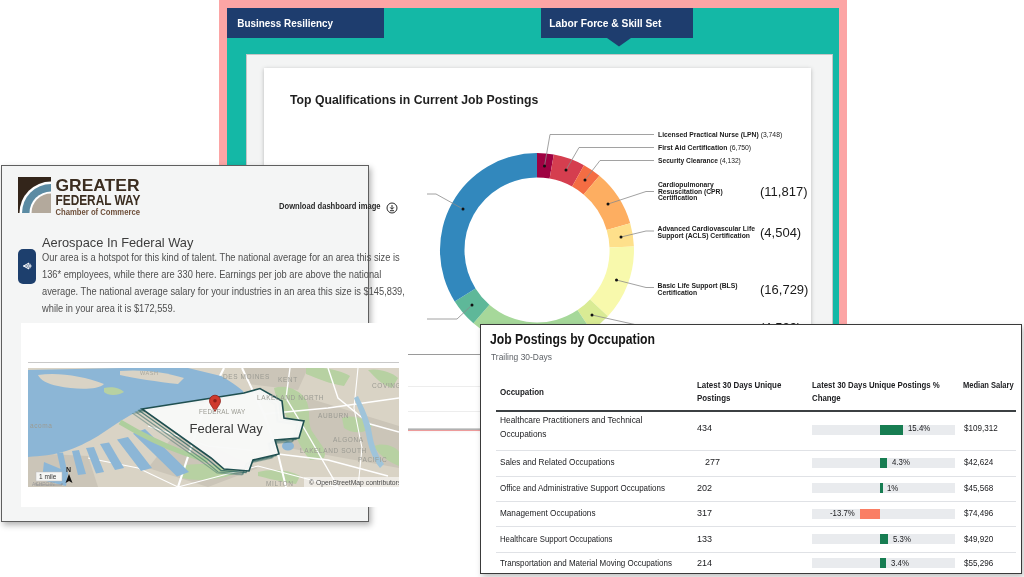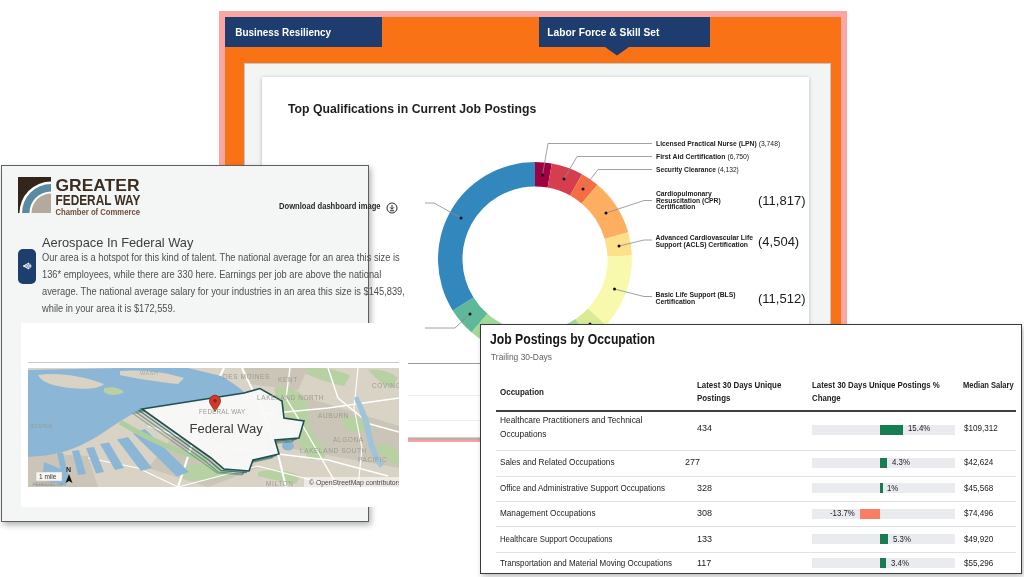--- a/index.html
+++ b/index.html
@@ -1,36 +1,36 @@
 <!DOCTYPE html>
 <html><head><meta charset="utf-8">
 <style>
   html,body{margin:0;padding:0;width:1024px;height:577px;background:#fff;overflow:hidden;
     font-family:"Liberation Sans",sans-serif;}
   *{box-sizing:border-box;}
   .abs{position:absolute;}
   .fit{position:absolute;transform-origin:left top;white-space:nowrap;}
-  #panel{position:absolute;left:219px;top:11px;width:627.5px;height:431px;border:6px solid #fca5a5;background:#f97316;}
+  #panel{position:absolute;left:219px;top:0;width:627.5px;height:431px;border:8px solid #fca5a5;background:#14b8a6;}
   .tab{position:absolute;top:0;height:30px;font-size:11px;font-weight:bold;line-height:30px;white-space:nowrap;}
   .tabnavy{background:#1e3d6e;color:#fff;}
   .tabgray{top:2px;height:25px;line-height:25px;background:#d8d7d3;color:#3f4245;border-bottom:3px solid #c3cfdd;}
   #container{position:absolute;left:19px;top:46px;width:587px;height:376px;border:1px solid #c6c6c6;background:#f3f4f4;}
   #chartcard{position:absolute;left:37px;top:60px;width:547px;height:360px;background:#fff;box-shadow:0 1px 4px rgba(0,0,0,0.25);}
   .dlab{position:absolute;font-size:7px;font-weight:bold;color:#1a1a1a;line-height:6.6px;white-space:nowrap;transform-origin:left top;}
   .dval{position:absolute;font-size:13px;color:#1a1a1a;line-height:6.6px;white-space:nowrap;}
   .hline{position:absolute;height:1px;}
   .rsep{position:absolute;left:15px;width:520px;height:1px;background:#e0e2e6;}
   .th{position:absolute;font-size:8.5px;font-weight:bold;color:#202124;line-height:13.7px;transform-origin:left top;white-space:nowrap;}
   .td{position:absolute;font-size:9px;color:#202124;line-height:14.5px;white-space:nowrap;transform-origin:left top;}
   .track{position:absolute;left:330.5px;width:143px;height:10px;background:#e9ebee;}
   .bar{position:absolute;height:10px;background:#177d52;}
 </style></head><body>
 <div id="panel">
   <div class="tab tabnavy" style="left:0;width:157px;"><span style="display:inline-block;padding-left:11.5px;transform:scaleX(0.90);transform-origin:left center;">Business Resiliency</span></div>
-  <div class="tab tabnavy" style="left:314px;width:171px;"><span style="display:inline-block;padding-left:9px;transform:scaleX(0.93);transform-origin:left center;">Labor Force &amp; Skill Set</span></div>
+  <div class="tab tabnavy" style="left:314px;width:152px;"><span style="display:inline-block;padding-left:9px;transform:scaleX(0.93);transform-origin:left center;">Labor Force &amp; Skill Set</span></div>
   <svg class="abs" style="left:380px;top:30px;" width="24" height="9">
       <path d="M0,0 L24,0 L12,8.5 Z" fill="#1e3d6e"></path>
     </svg>
   <div id="container"></div>
   <div id="chartcard">
     <div class="fit" style="left:26px;top:24.5px;font-size:12.5px;font-weight:bold;color:#1f1f1f;transform:scaleX(0.98);">Top Qualifications in Current Job Postings</div>
     <div class="hline" style="left:0;top:286px;width:547px;background:#9a9a9a;"></div>
     <div class="hline" style="left:0;top:318px;width:547px;background:#ededed;"></div>
     <div class="hline" style="left:0;top:343px;width:547px;background:#ededed;"></div>
     <svg class="abs" style="left:0;top:0;" width="547" height="360" viewBox="0 0 547 360">
@@ -70,21 +70,21 @@
       </g>
     </svg>
     <div class="dlab" style="left:393.5px;top:63.5px;transform:scaleX(0.97);">Licensed Practical Nurse (LPN) <span style="font-weight:normal;">(3,748)</span></div>
     <div class="dlab" style="left:393.5px;top:76.5px;transform:scaleX(0.98);">First Aid Certification <span style="font-weight:normal;">(6,750)</span></div>
     <div class="dlab" style="left:393.5px;top:89.5px;transform:scaleX(0.95);">Security Clearance <span style="font-weight:normal;">(4,132)</span></div>
     <div class="dlab" style="left:393.5px;top:114px;font-size:6.8px;transform:scaleX(0.99);">Cardiopulmonary<br>Resuscitation (CPR)<br>Certification</div>
     <div class="dval" style="left:496px;top:121px;">(11,817)</div>
     <div class="dlab" style="left:393.5px;top:158px;font-size:6.8px;transform:scaleX(1);">Advanced Cardiovascular Life<br>Support (ACLS) Certification</div>
     <div class="dval" style="left:496px;top:161.5px;">(4,504)</div>
     <div class="dlab" style="left:393.5px;top:215px;font-size:6.8px;transform:scaleX(1);">Basic Life Support (BLS)<br>Certification</div>
-    <div class="dval" style="left:496px;top:218.5px;">(11,512)</div>
+    <div class="dval" style="left:496px;top:218.5px;">(16,729)</div>
     <div class="dlab" style="left:393.5px;top:256.5px;font-size:6.8px;transform:scaleX(0.98);">Master Of Business</div>
     <div class="dval" style="left:496px;top:256.5px;">(4,529)</div>
   </div>
 </div>
 <div class="abs" style="left:1px;top:165px;width:368px;height:357px;background:#f4f5f5;border:1px solid #5f5f5f;box-shadow:2px 3px 6px rgba(0,0,0,0.3);">
   <svg class="abs" style="left:16px;top:11px;" width="128" height="39" viewBox="0 0 128 39">
     <defs>
         <clipPath id="lgc">
           <rect x="0" y="0" width="33" height="36"></rect>
         </clipPath>
@@ -213,41 +213,41 @@
   <div class="th" style="left:216px;top:53.5px;transform:scaleX(0.93);">Latest 30 Days Unique<br>Postings</div>
   <div class="th" style="left:330.5px;top:53.5px;transform:scaleX(0.92);">Latest 30 Days Unique Postings %<br>Change</div>
   <div class="th" style="left:482.3px;top:53.5px;transform:scaleX(0.886);">Median Salary</div>
   <div class="td" style="left:19px;top:87.5px;transform:scaleX(0.928);">Healthcare Practitioners and Technical<br>Occupations</div>
   <div class="td" style="left:216px;top:96px;">434</div>
   <div class="track" style="top:100px;"></div>
   <div class="bar" style="left:399px;top:100px;width:22.7px;"></div>
   <div class="td" style="left:426.8px;top:96px;transform:scaleX(0.87);">15.4%</div>
   <div class="td" style="left:482.6px;top:96px;transform:scaleX(0.90);">$109,312</div>
   <div class="td" style="left:19px;top:130.25px;transform:scaleX(0.908);">Sales and Related Occupations</div>
-  <div class="td" style="left:204px;top:130.25px;">277</div>
+  <div class="td" style="left:224px;top:130.25px;">277</div>
   <div class="track" style="top:132.5px;"></div>
   <div class="bar" style="left:399px;top:132.5px;width:7.3px;"></div>
   <div class="td" style="left:410.5px;top:130.25px;transform:scaleX(0.87);">4.3%</div>
   <div class="td" style="left:482.6px;top:130.25px;transform:scaleX(0.90);">$42,624</div>
   <div class="td" style="left:19px;top:155.75px;transform:scaleX(0.887);">Office and Administrative Support Occupations</div>
-  <div class="td" style="left:216px;top:155.75px;">328</div>
+  <div class="td" style="left:216px;top:155.75px;">202</div>
   <div class="track" style="top:158px;"></div>
   <div class="bar" style="left:399px;top:158px;width:3px;"></div>
   <div class="td" style="left:406px;top:155.75px;transform:scaleX(0.87);">1%</div>
   <div class="td" style="left:482.6px;top:155.75px;transform:scaleX(0.90);">$45,568</div>
   <div class="td" style="left:19px;top:181.25px;transform:scaleX(0.909);">Management Occupations</div>
-  <div class="td" style="left:216px;top:181.25px;">308</div>
+  <div class="td" style="left:216px;top:181.25px;">317</div>
   <div class="track" style="top:183.5px;"></div>
   <div class="bar" style="left:378.7px;top:183.5px;width:20.3px;background:#fa7e64;"></div>
   <div class="td" style="left:349px;top:181.25px;transform:scaleX(0.87);">-13.7%</div>
   <div class="td" style="left:482.6px;top:181.25px;transform:scaleX(0.90);">$74,496</div>
   <div class="td" style="left:19px;top:206.75px;transform:scaleX(0.865);">Healthcare Support Occupations</div>
   <div class="td" style="left:216px;top:206.75px;">133</div>
   <div class="track" style="top:209px;"></div>
   <div class="bar" style="left:399px;top:209px;width:8.2px;"></div>
   <div class="td" style="left:411.5px;top:206.75px;transform:scaleX(0.87);">5.3%</div>
   <div class="td" style="left:482.6px;top:206.75px;transform:scaleX(0.90);">$49,920</div>
   <div class="td" style="left:19px;top:230.75px;transform:scaleX(0.887);">Transportation and Material Moving Occupations</div>
-  <div class="td" style="left:216px;top:230.75px;">117</div>
+  <div class="td" style="left:216px;top:230.75px;">214</div>
   <div class="track" style="top:233px;"></div>
   <div class="bar" style="left:399px;top:233px;width:6.3px;"></div>
   <div class="td" style="left:409.5px;top:230.75px;transform:scaleX(0.87);">3.4%</div>
   <div class="td" style="left:482.6px;top:230.75px;transform:scaleX(0.90);">$55,296</div>
 </div>
 </body></html>

